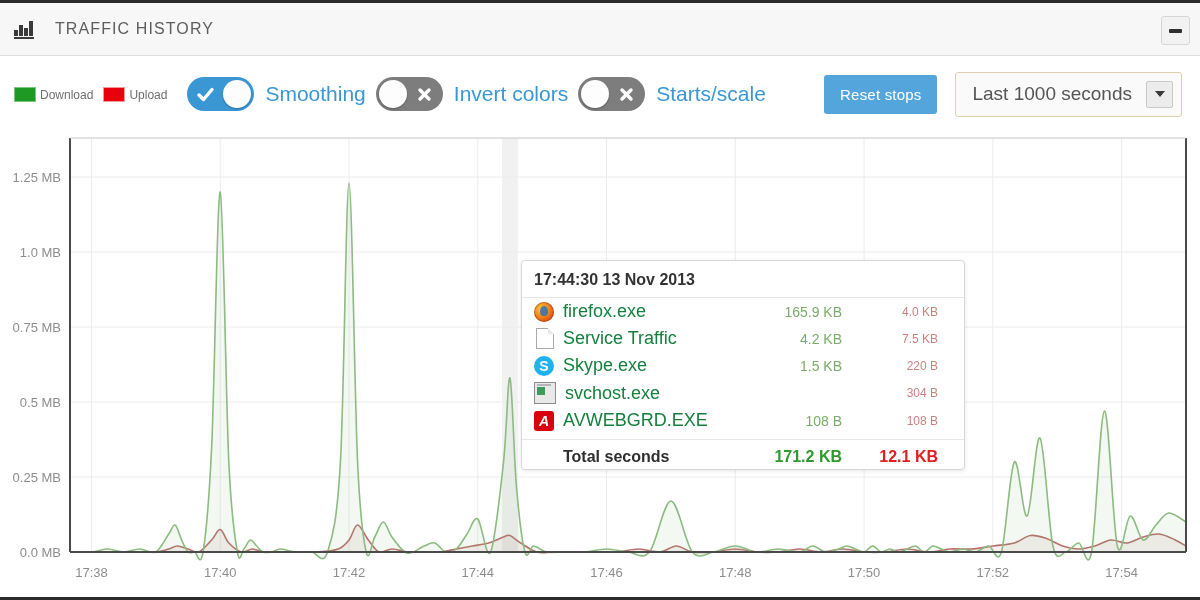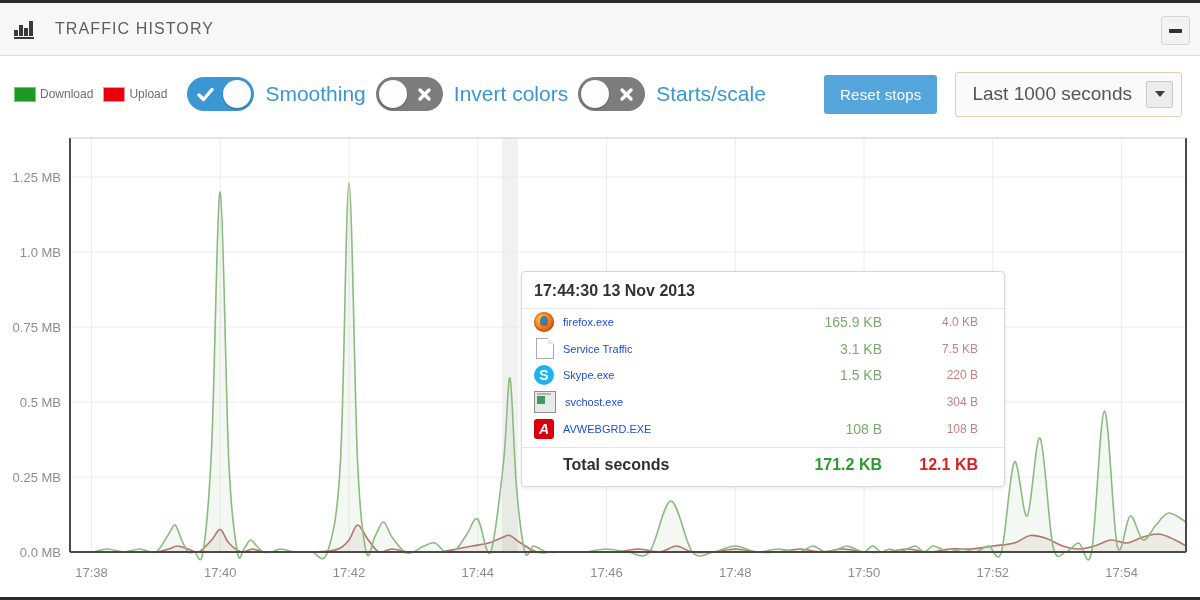--- a/index.html
+++ b/index.html
@@ -34,21 +34,21 @@
     border:1px solid #d6d6d6;border-radius:3px;background:#f2f2f2;
     display:flex;align-items:center;justify-content:center;cursor:pointer;
   }
   .min-btn .dash{width:13px;height:4px;background:#2f2f2f;border-radius:1px;display:block;}
 
   
   .toolbar{
     position:relative;height:76px;display:flex;align-items:center;padding-left:14px;
     box-sizing:border-box;background:#fff;
   }
-  .legend{display:flex;align-items:center;}
+  .legend{display:flex;align-items:flex-end;}
   .legend .sw{width:22px;height:15px;display:inline-block;box-sizing:border-box;}
   .legend .sw.dl{background:#1c9a23;border:1px solid #7ec47e;}
   .legend .sw.ul{background:#e8000b;border:1px solid #f09a9a;}
   .legend .lbl{font-size:12px;color:#6e6e6e;margin:0 10px 0 4px;}
 
   .toggle{
     position:relative;width:67px;height:34px;border-radius:17px;margin-left:10px;
     cursor:pointer;flex:none;
   }
   .toggle.on{background:#3a97d4;}
@@ -91,33 +91,33 @@
   .range-select .arrow span{
     display:block;width:0;height:0;border-left:5px solid transparent;
     border-right:5px solid transparent;border-top:6px solid #3a3a3a;
   }
 
   
   .chart-wrap{position:relative;height:calc(600px - 53px - 76px - 6px);}
   .chart-svg{position:absolute;left:0;top:0;}
 
   .tooltip{
-    position:absolute;left:521px;top:139px;width:484px;
+    position:absolute;left:521px;top:128px;width:444px;
     background:#fff;border:1px solid #d8d8d8;border-radius:4px;
     box-shadow:0 1px 4px rgba(0,0,0,.10);
-    box-sizing:border-box;padding:8px 0 9px 0;
+    box-sizing:border-box;padding:8px 0 0 0;
     font-size:15px;
   }
   .tt-title{
     font-weight:bold;color:#333;font-size:16px;padding:2px 12px 8px 12px;
     border-bottom:1px solid #e6e6e6;
   }
   .tt-row{display:flex;align-items:center;padding:3px 12px;}
   .tt-ico{width:20px;height:20px;flex:none;margin-right:9px;position:relative;}
-  .tt-name{flex:1 1 auto;color:#1d4ed8;font-size:11px;}
+  .tt-name{flex:1 1 auto;color:#15803d;font-size:18px;}
   .tt-dl{width:96px;text-align:right;color:#7aab6a;font-size:14px;}
   .tt-ul{width:96px;text-align:right;color:#c9807f;font-size:12px;padding-right:14px;}
   .tt-total{
     display:flex;align-items:center;padding:7px 12px 2px 12px;
     border-top:1px solid #e6e6e6;margin-top:5px;font-weight:bold;
   }
   .tt-total .tt-name{color:#2f2f2f;font-size:16px;}
   .tt-total .tt-dl{color:#2f9a2f;font-size:16px;}
   .tt-total .tt-ul{color:#e02020;font-size:16px;}
 
@@ -256,21 +256,21 @@
       <div class="tt-row">
         <span class="tt-ico ico-firefox"></span>
         <span class="tt-name">firefox.exe</span>
         <span class="tt-dl">165.9 KB</span>
         <span class="tt-ul">4.0 KB</span>
       </div>
 
       <div class="tt-row">
         <span class="tt-ico ico-doc"></span>
         <span class="tt-name">Service Traffic</span>
-        <span class="tt-dl">3.1 KB</span>
+        <span class="tt-dl">4.2 KB</span>
         <span class="tt-ul">7.5 KB</span>
       </div>
 
       <div class="tt-row">
         <span class="tt-ico ico-skype">S</span>
         <span class="tt-name">Skype.exe</span>
         <span class="tt-dl">1.5 KB</span>
         <span class="tt-ul">220 B</span>
       </div>
 

